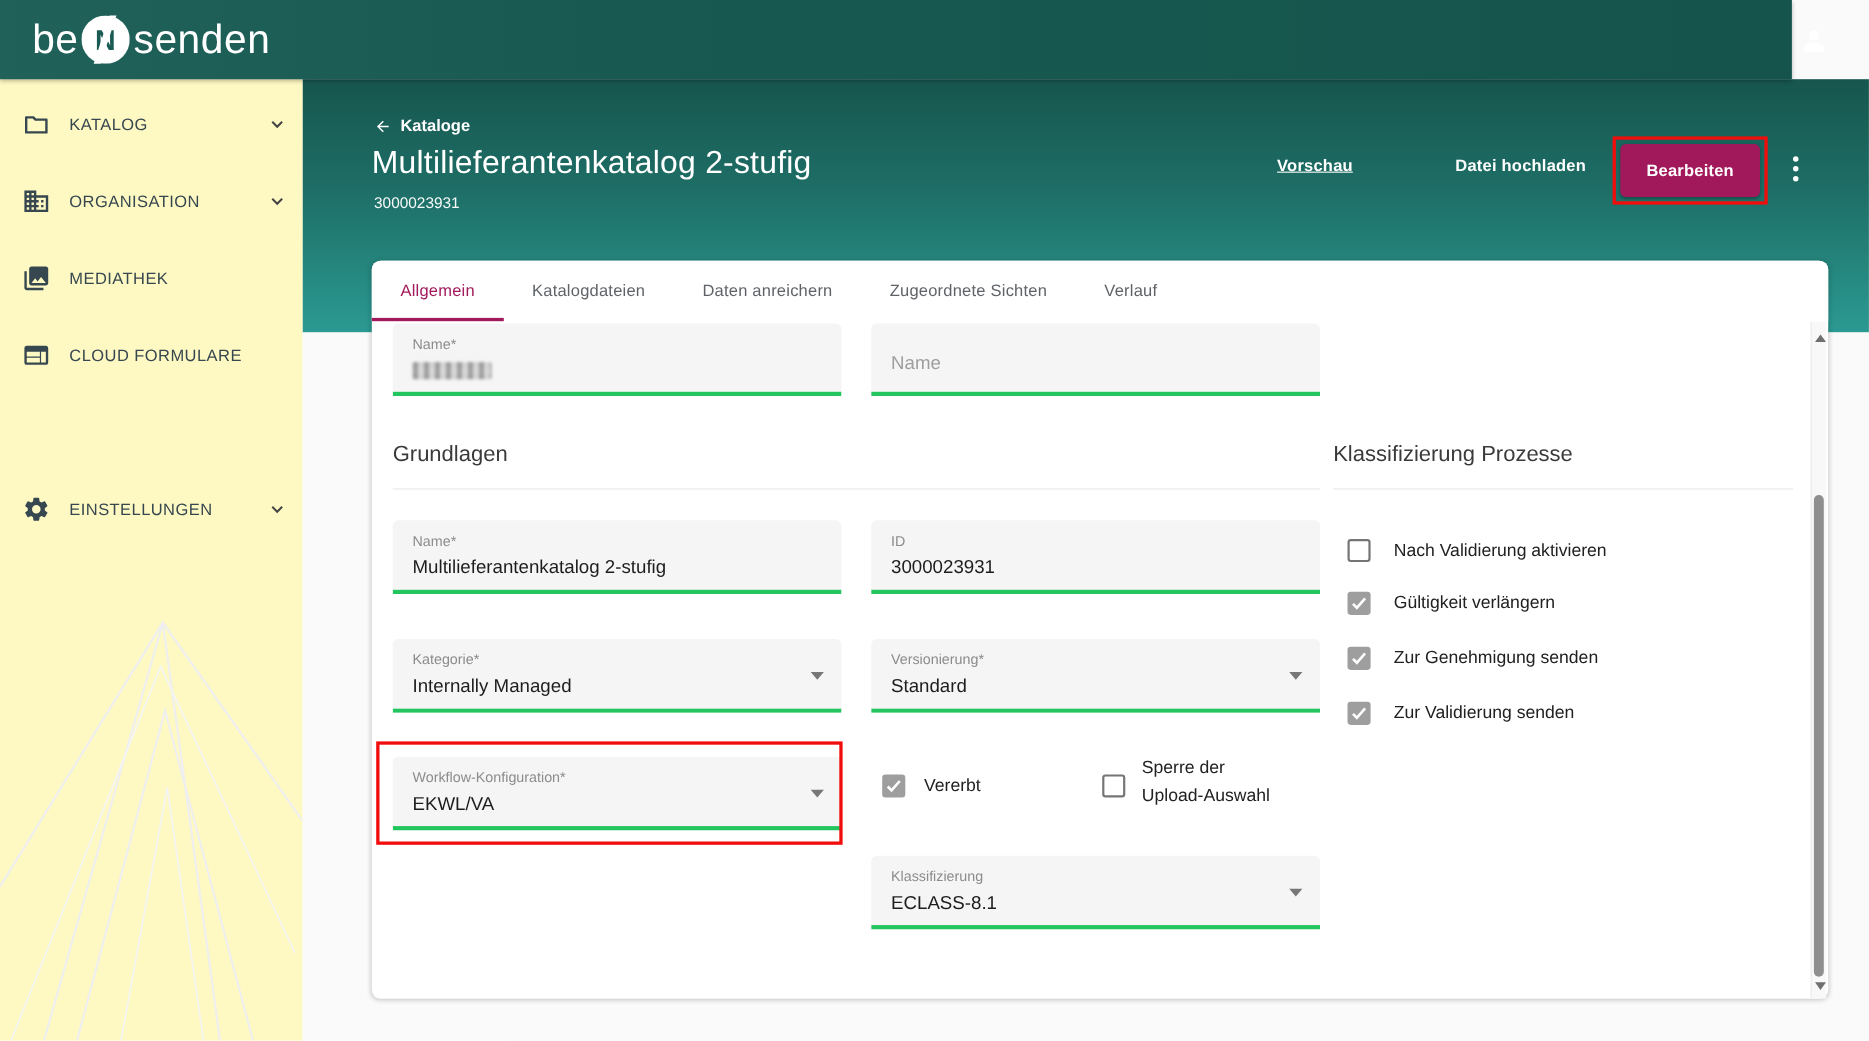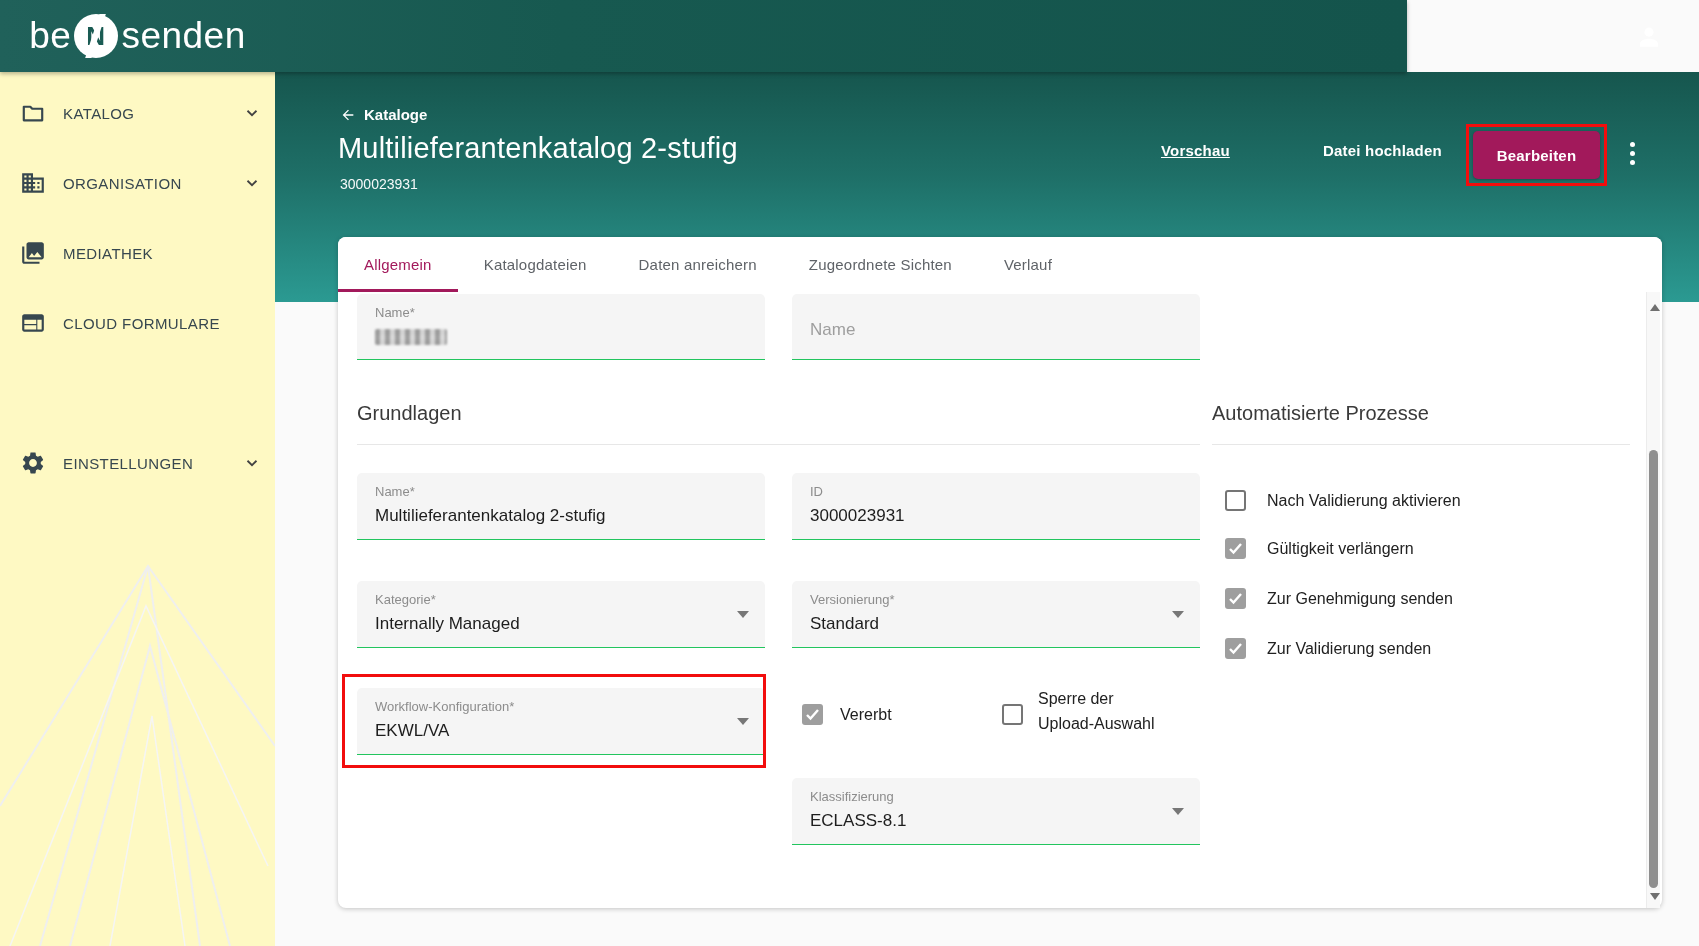--- a/index.html
+++ b/index.html
@@ -1,20 +1,20 @@
 <!DOCTYPE html>
 <html><head>
 <meta charset="utf-8">
 <style>
   * { margin:0; padding:0; box-sizing:border-box; }
   html,body { width:1699px; height:946px; overflow:hidden; background:#fafafa;
     font-family:"Liberation Sans","DejaVu Sans",sans-serif; }
 
   
-  #topbar { position:absolute; left:0; top:0; width:1407px; height:72px;
+  #topbar { position:absolute; left:0; top:0; width:1629px; height:72px;
     background:linear-gradient(90deg,#20615a 0%,#175950 40%,#14544c 100%);
     box-shadow:0 2px 4px rgba(0,0,0,.28); z-index:6; }
   #logo { position:absolute; left:0; top:0; width:275px; height:72px;
     display:flex; align-items:center; justify-content:center; gap:1px;
     color:#fff; font-size:37px; font-weight:400; letter-spacing:.5px; }
   #logo .mark { width:44px; height:44px; margin:0 2px; }
   #user-icon { position:absolute; left:1636px; top:24px; width:26px; height:26px; cursor:pointer; }
 
   
   #header-band { position:absolute; left:275px; top:72px; width:1424px; height:230px;
@@ -56,21 +56,21 @@
     background:#fff; border-radius:8px 8px 0 0; z-index:3; }
   .tab { display:flex; align-items:center; padding:0 26px; font-size:15px; font-weight:500;
     color:#5f6368; letter-spacing:.2px; cursor:pointer; position:relative; }
   .tab.active { color:#a2195b; }
   .tab.active::after { content:""; position:absolute; left:0; bottom:0; width:100%;
     height:3px; background:#a2195b; }
   #content { position:absolute; left:0; top:55px; width:1324px; height:616px;
     overflow:hidden; z-index:2; }
 
   .field { position:absolute; width:408px; height:67px; background:#f5f5f5;
-    border-radius:5px 5px 0 0; border-bottom:1px solid #22c55e; cursor:text; }
+    border-radius:5px 5px 0 0; border-bottom:4px solid #22c55e; cursor:text; }
   .field .flabel { position:absolute; left:18px; top:11px; font-size:13px; color:#8c8c8c; }
   .field .fvalue { position:absolute; left:18px; top:33px; font-size:17px; color:#1d1d1d; }
   .field .fplaceholder { position:absolute; left:18px; top:26px; font-size:17px; color:#9e9e9e; }
   .field .caret { position:absolute; right:16px; top:30px; width:0; height:0;
     border-left:6px solid transparent; border-right:6px solid transparent;
     border-top:7px solid #777; }
   .redacted-blob { position:absolute; left:18px; top:35px; width:72px; height:16px;
     border-radius:2px; filter:blur(1.3px);
     background:
       repeating-linear-gradient(90deg, rgba(150,150,150,.85) 0 5px, rgba(214,214,214,.85) 5px 10px),
@@ -253,21 +253,21 @@
 
     <div class="cbx unchecked" style="left:664px; top:412px;"></div>
     <span class="cb-label" style="left:700px; top:394px; width:125px; line-height:25px;">Sperre der Upload-Auswahl</span>
 
     <div class="field" style="left:454px; top:486px;">
       <span class="flabel">Klassifizierung</span>
       <span class="fvalue">ECLASS-8.1</span>
       <span class="caret"></span>
     </div>
 
-    <div class="sec-heading" style="left:874px; top:110px;">Automatisierte Prozesse</div>
+    <div class="sec-heading" style="left:874px; top:110px;">Klassifizierung Prozesse</div>
     <div class="sec-hr" style="left:874px; top:152px; width:418px;"></div>
 
     <div class="cbx unchecked" style="left:887px; top:198px;"></div>
     <span class="cb-label" style="left:929px; top:200px;">Nach Validierung aktivieren</span>
 
     <div class="cbx checked" style="left:887px; top:246px;">
       <svg width="19" height="19" viewBox="0 0 19 19">
         <path d="M4 10l3.5 3.5L15 5" fill="none" stroke="#fff" stroke-width="2.4"></path>
       </svg>
     </div>

